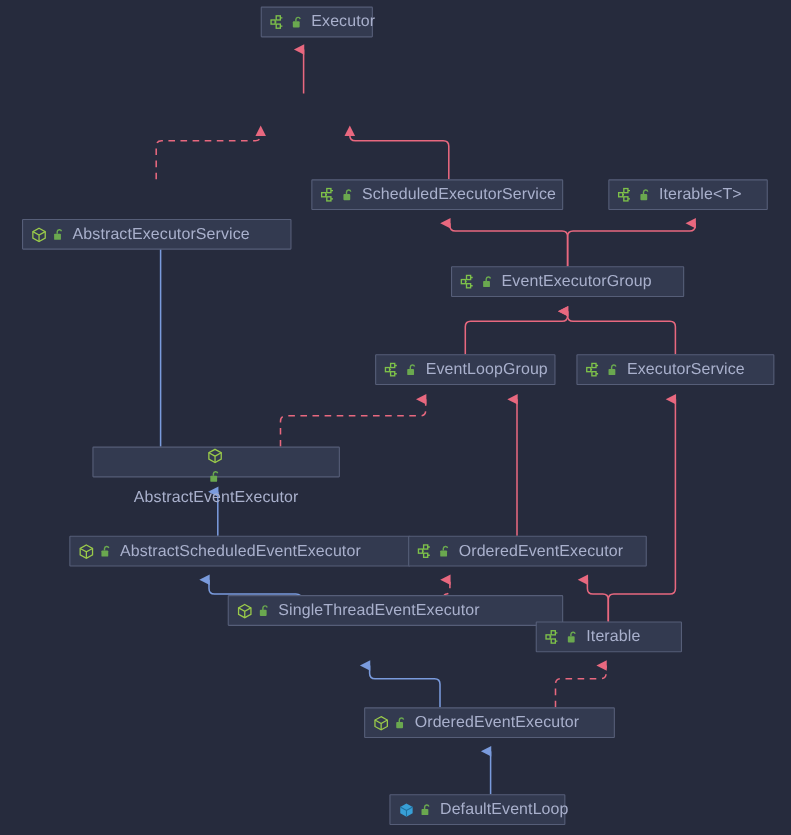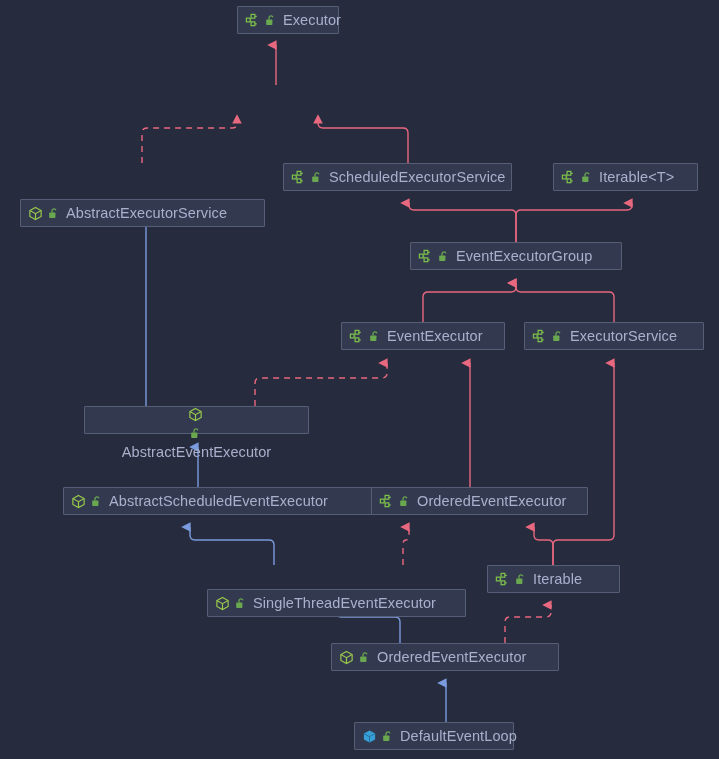--- a/index.html
+++ b/index.html
@@ -219,21 +219,21 @@
           <path d="M5.5 7.5 h1.2 M10.5 3.5 h2 M10.5 11.5 h2"></path>
         </g>
       </svg>
     </span>
     <span class="ic">
       <svg width="11" height="13" viewBox="0 0 11 13">
         <path d="M4 5.5 V3.6 a2 2 0 0 1 3.9 -0.4" fill="none" stroke="#6aa84f" stroke-width="1.3"></path>
         <rect x="1.2" y="5.4" width="6.2" height="5.6" rx="0.8" fill="#6aa84f"></rect>
       </svg>
     </span>
-    <span class="label">EventExecutor</span>
+    <span class="label">EventLoopGroup</span>
   </div>
 
   <div class="node" style="left:524px; top:322px; width:180px;">
     <span class="ic">
       <svg width="15" height="15" viewBox="0 0 16 16">
         <g fill="none" stroke="#7ec24a" stroke-width="1.3">
           <rect x="1.5" y="5.5" width="4" height="4"></rect>
           <rect x="6.5" y="1.5" width="4" height="4"></rect>
           <rect x="6.5" y="9.5" width="4" height="4"></rect>
           <path d="M5.5 7.5 h1.2 M10.5 3.5 h2 M10.5 11.5 h2"></path>
@@ -298,21 +298,21 @@
     </span>
     <span class="ic">
       <svg width="11" height="13" viewBox="0 0 11 13">
         <path d="M4 5.5 V3.6 a2 2 0 0 1 3.9 -0.4" fill="none" stroke="#6aa84f" stroke-width="1.3"></path>
         <rect x="1.2" y="5.4" width="6.2" height="5.6" rx="0.8" fill="#6aa84f"></rect>
       </svg>
     </span>
     <span class="label">OrderedEventExecutor</span>
   </div>
 
-  <div class="node" style="left:207px; top:589px; width:259px;">
+  <div class="node" style="left:207px; top:541px; width:305px;">
     <span class="ic">
       <svg width="15" height="15" viewBox="0 0 16 16">
         <g fill="none" stroke="#9aca4a" stroke-width="1.25">
           <path d="M8 1.6 L14 4.9 L14 11.1 L8 14.4 L2 11.1 L2 4.9 Z"></path>
           <path d="M2 4.9 L8 8.2 L14 4.9 M8 8.2 L8 14.4"></path>
         </g>
       </svg>
     </span>
     <span class="ic">
       <svg width="11" height="13" viewBox="0 0 11 13">

